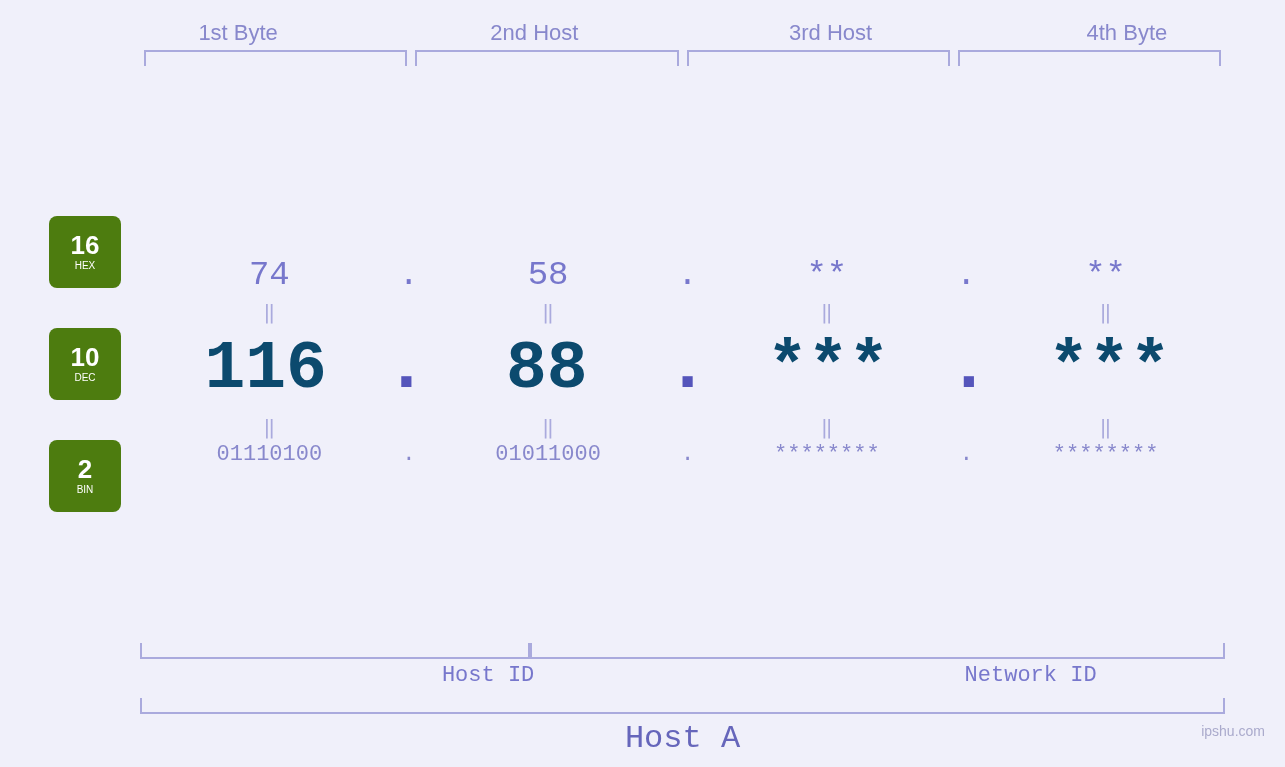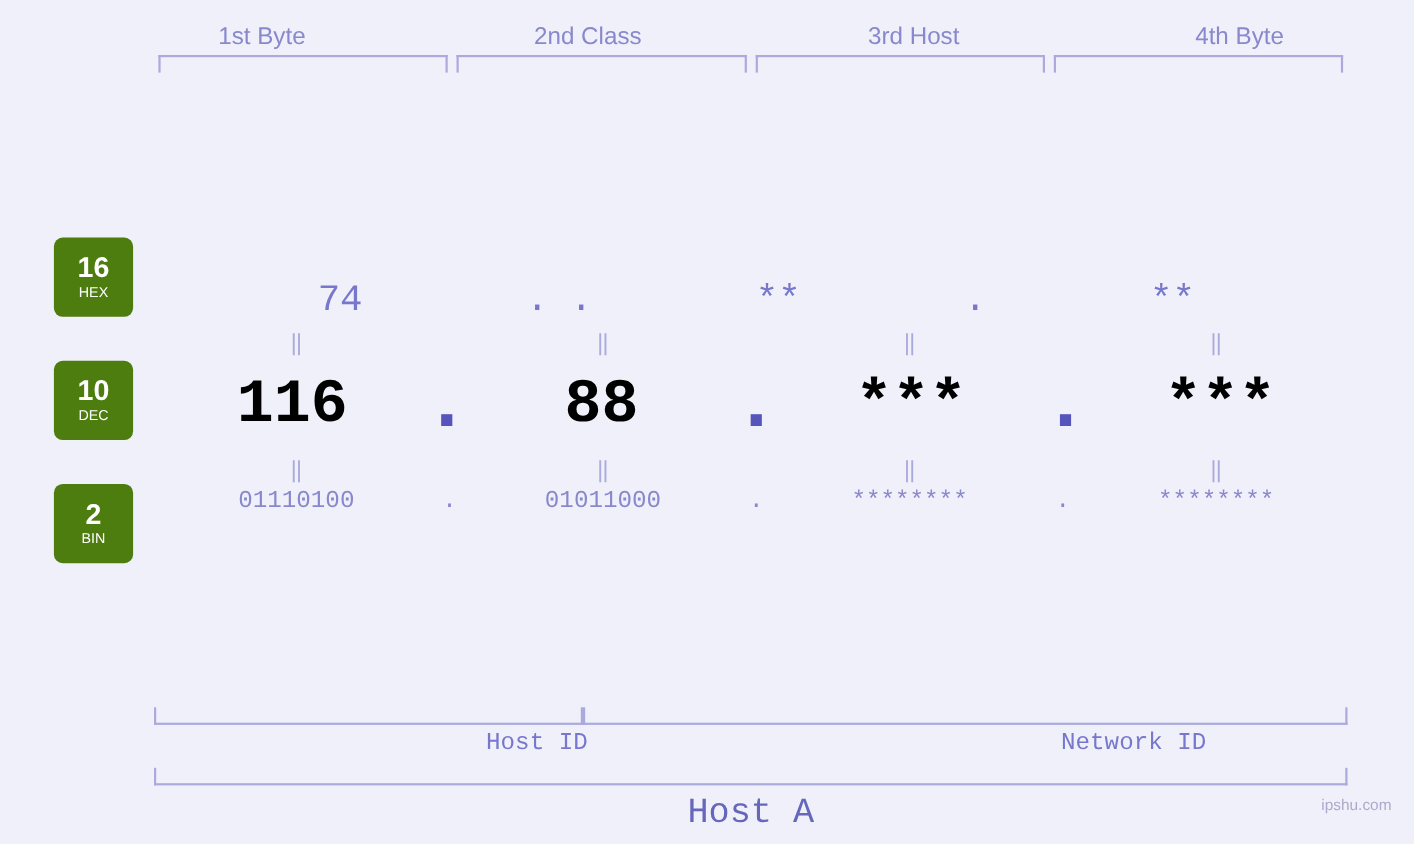--- a/index.html
+++ b/index.html
@@ -80,21 +80,21 @@
       font-family: Arial, sans-serif;
     }
 
     .badge-num {
       font-size: 26px;
       font-weight: bold;
       line-height: 1;
     }
 
     .badge-label {
-      font-size: 13px;
+      font-size: 10px;
       font-weight: normal;
       margin-top: 2px;
     }
 
     
     .rows-col {
       flex: 1;
       display: flex;
       flex-direction: column;
       justify-content: center;
@@ -133,23 +133,23 @@
       font-size: 34px;
     }
 
     .cell.dot {
       font-size: 34px;
       flex: 0 0 40px;
       color: #7777cc;
     }
 
     .cell.dec-val {
-      font-size: 56px;
+      font-size: 68px;
       font-weight: bold;
-      color: #000000;
+      color: #0c4a6e;
     }
 
     .cell.dec-dot {
       font-size: 72px;
       font-weight: bold;
       color: #5555bb;
       flex: 0 0 50px;
     }
 
     .cell.bin-val {
@@ -192,21 +192,21 @@
       font-family: Arial, sans-serif;
     }
   </style>
 </head>
 <body>
 
 <div class="container">
 
   <div class="byte-headers">
     <div class="byte-header">1st Byte</div>
-    <div class="byte-header">2nd Class</div>
+    <div class="byte-header">2nd Host</div>
     <div class="byte-header">3rd Host</div>
     <div class="byte-header">4th Byte</div>
   </div>
 
   <div class="brackets-row">
     <div class="bracket"></div>
     <div class="bracket"></div>
     <div class="bracket"></div>
     <div class="bracket"></div>
   </div>
@@ -226,20 +226,21 @@
         <span class="badge-num">2</span>
         <span class="badge-label">BIN</span>
       </div>
     </div>
 
     <div class="rows-col">
 
       <div class="data-row hex-row">
         <div class="cell val">74</div>
         <div class="cell dot">.</div>
+        <div class="cell val">58</div>
         <div class="cell dot">.</div>
         <div class="cell val">**</div>
         <div class="cell dot">.</div>
         <div class="cell val">**</div>
       </div>
 
       <div class="equals-row">
         <div class="eq-cell">‖</div>
         <div class="eq-dot-spacer"></div>
         <div class="eq-cell">‖</div>

